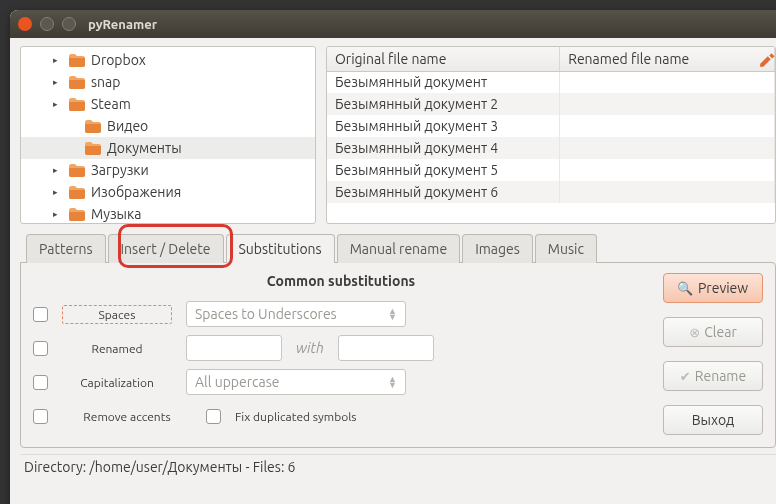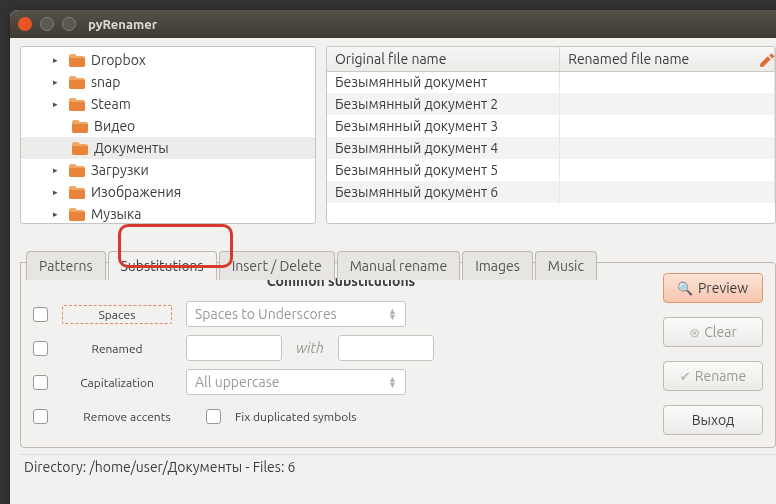--- a/index.html
+++ b/index.html
@@ -10,35 +10,35 @@
 .win-close { background: #e95420; }
 .win-min, .win-max { background: #5b5851; border: 1px solid #877f72; }
 .titlebar-text { color: #dfdbd2; font-weight: bold; font-size: 13px; margin-left: 4px; }
 .content { flex: 1; background: #f2f1f0; display: flex; flex-direction: column; padding: 8px 10px 6px 10px; gap: 6px; }
 .top-row { display: flex; gap: 10px; height: 178px; }
 .tree-pane { width: 296px; background: #fff; border: 1px solid #c7c5c2; border-radius: 3px; overflow: hidden; }
 .tree-list { padding-top: 2px; }
 .tree-row { display: flex; align-items: center; height: 22px; padding-left: 8px; gap: 6px; white-space: nowrap; }
 .tree-row.sel { background: #ececea; }
 .indent0 { padding-left: 32px; }
-.indent1 { padding-left: 35px; }
+.indent1 { padding-left: 48px; }
 .expander { width: 10px; color: #4c4c4c; font-size: 9px; }
 .expander.empty { visibility: hidden; }
 .folder-icon { width: 16px; height: 13px; }
 .folder-icon svg { display: block; }
 .tree-label { font-size: 14px; color: #3c3c3c; }
 .file-pane { flex: 1; background: #fff; border: 1px solid #c7c5c2; border-radius: 3px; overflow: hidden; position: relative; }
 .settings-icon { position: absolute; right: -1px; top: 4px; color: #e26b35; }
 .file-table { width: 100%; border-collapse: collapse; }
 .file-table th { text-align: left; font-weight: normal; font-size: 14px; height: 24px; padding-left: 8px; background: linear-gradient(#f7f6f5,#ecebea); border-bottom: 1px solid #cbc9c6; border-right: 1px solid #d9d7d4; color: #3c3c3c; }
 .file-table td { height: 22px; padding-left: 8px; font-size: 14px; border-right: 1px solid #e8e7e5; }
 .file-table tr.alt td { background: #f4f3f1; }
 .tabs-area { display: flex; flex-direction: column; position: relative; }
 .tabs-row { display: flex; align-items: flex-end; height: 32px; padding-left: 6px; }
-.tab { padding: 6px 12px 6px 12px; border: 1px solid #bdbab5; border-bottom: none; border-radius: 4px 4px 0 0; background: #e7e5e2; color: #555; margin-right: 2px; font-size: 14px; position: relative; top: 18px; cursor: pointer; }
+.tab { padding: 6px 12px 6px 12px; border: 1px solid #bdbab5; border-bottom: none; border-radius: 4px 4px 0 0; background: #e7e5e2; color: #555; margin-right: 2px; font-size: 14px; position: relative; top: 1px; cursor: pointer; }
 .tab.active { background: #f2f1f0; color: #3c3c3c; z-index: 3; }
 .highlight-box { position: absolute; border: 3px solid #d63a2f; border-radius: 10px; pointer-events: none; z-index: 5; }
 .tab-body { border: 1px solid #bdbab5; border-radius: 0 4px 4px 4px; padding: 10px 12px 12px 12px; display: flex; gap: 14px; min-height: 186px; text-align: center; }
 .form-col { flex: 1; }
 .side-col { width: 100px; display: flex; flex-direction: column; gap: 14px; align-items: stretch; }
 .section-title { font-weight: bold; font-size: 14px; margin-bottom: 10px; }
 .form-row { display: flex; align-items: center; height: 30px; gap: 14px; margin-bottom: 4px; }
 .chk { width: 15px; height: 15px; border: 1px solid #9b9893; border-radius: 3px; background: #fff; flex-shrink: 0; }
 .chk-label { font-size: 12px; min-width: 110px; }
 .chk-label.hl { border: 1px dashed #e48a60; padding: 2px 4px; border-radius: 2px; }
@@ -197,22 +197,22 @@
             </tbody>
         </table>
       </div>
 
     </div>
 
     <div class="tabs-area">
       <div class="highlight-box" style="left:98px; top:-6px; width:115px; height:44px;"></div>
       <div class="tabs-row">
         <div class="tab">Patterns</div>
+        <div class="tab">Insert / Delete</div>
         <div class="tab active">Substitutions</div>
-        <div class="tab">Insert / Delete</div>
         <div class="tab">Manual rename</div>
         <div class="tab">Images</div>
         <div class="tab">Music</div>
       </div>
 
       <div class="tab-body">
         <div class="form-col">
           <div class="section-title">Common substitutions</div>
 
           <div class="form-row">

